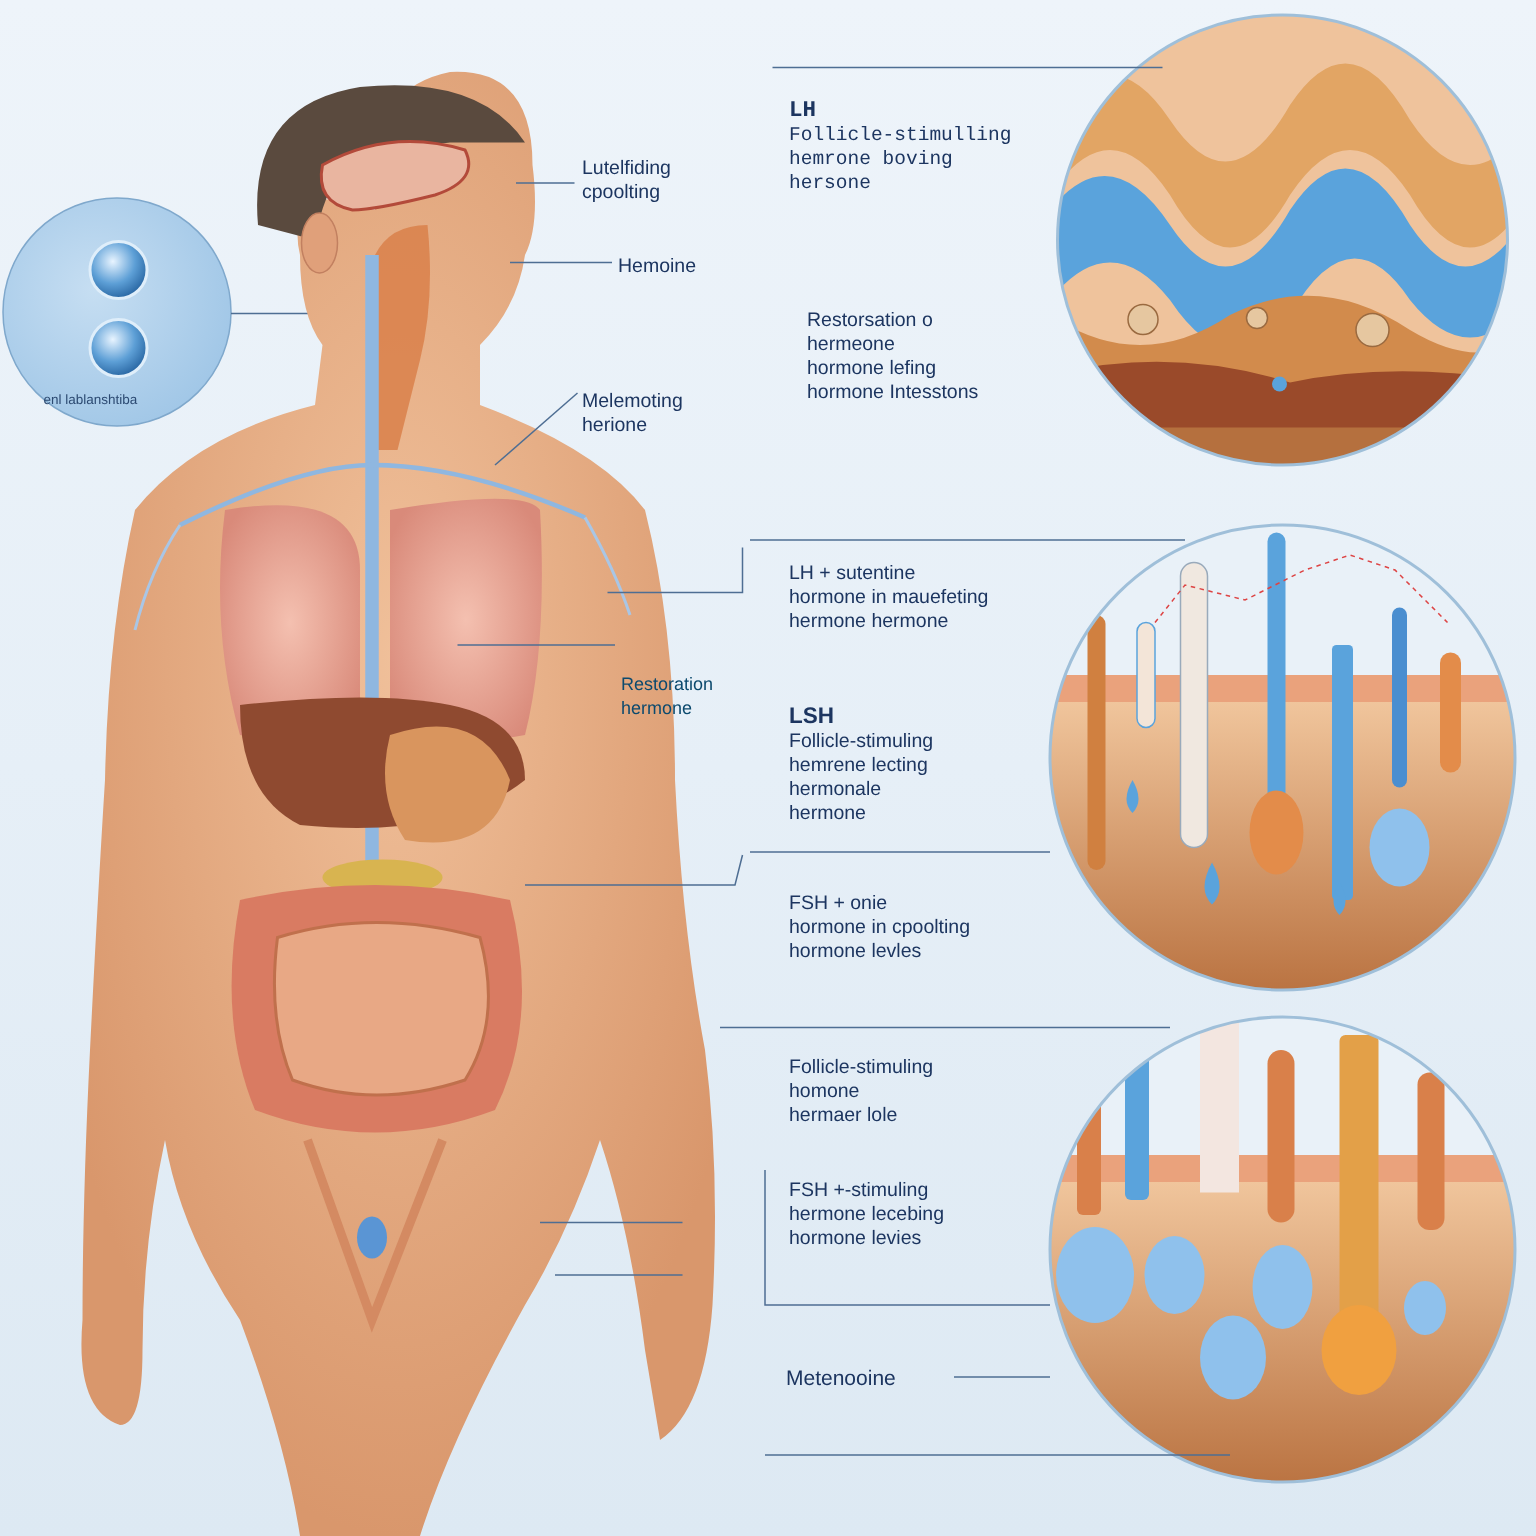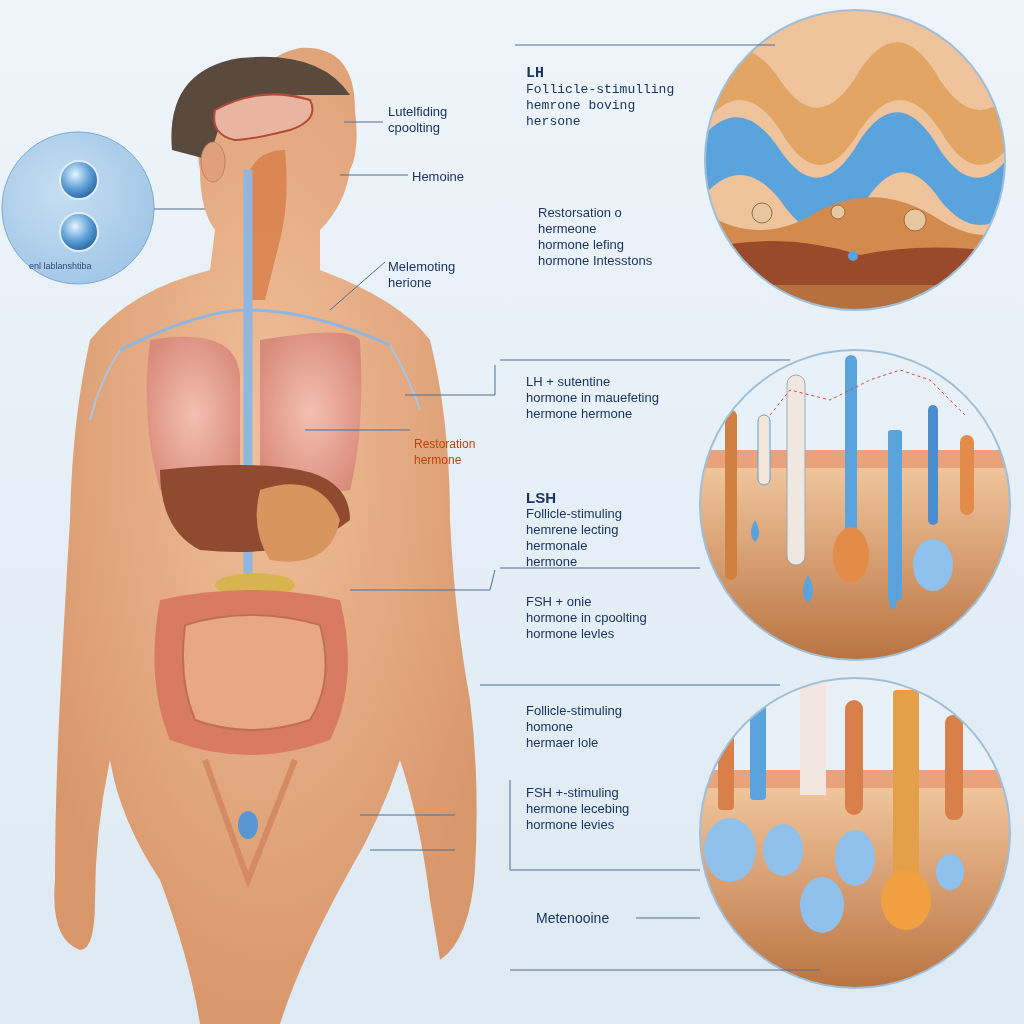--- a/index.html
+++ b/index.html
@@ -158,21 +158,21 @@
   <span class="line">Lutelfiding</span>
   <span class="line">cpoolting</span>
 </div>
 <div class="label" style="left:412px;top:169px;">
   <span class="line">Hemoine</span>
 </div>
 <div class="label" style="left:388px;top:259px;">
   <span class="line">Melemoting</span>
   <span class="line">herione</span>
 </div>
-<div class="label" style="left:414px;top:436px;font-size:12px;color:#c2410c;">
+<div class="label" style="left:414px;top:448px;font-size:12px;color:#0c4a6e;">
   <span class="line">Restoration</span>
   <span class="line">hermone</span>
 </div>
 
 <div class="label head" style="left:526px;top:66px;font-family:Liberation Mono, monospace;">
   <span class="line">LH</span>
   <span class="line">Follicle-stimulling</span>
   <span class="line">hemrone boving</span>
   <span class="line">hersone</span>
 </div>
@@ -180,21 +180,21 @@
   <span class="line">Restorsation o</span>
   <span class="line">hermeone</span>
   <span class="line">hormone lefing</span>
   <span class="line">hormone Intesstons</span>
 </div>
 <div class="label" style="left:526px;top:374px;">
   <span class="line">LH + sutentine</span>
   <span class="line">hormone in mauefeting</span>
   <span class="line">hermone hermone</span>
 </div>
-<div class="label head" style="left:526px;top:470px;margin-top:20px;">
+<div class="label head" style="left:526px;top:470px;">
   <span class="line">LSH</span>
   <span class="line">Follicle-stimuling</span>
   <span class="line">hemrene lecting</span>
   <span class="line">hermonale</span>
   <span class="line">hermone</span>
 </div>
 <div class="label" style="left:526px;top:594px;">
   <span class="line">FSH + onie</span>
   <span class="line">hormone in cpoolting</span>
   <span class="line">hormone levles</span>
@@ -202,19 +202,19 @@
 <div class="label" style="left:526px;top:703px;">
   <span class="line">Follicle-stimuling</span>
   <span class="line">homone</span>
   <span class="line">hermaer lole</span>
 </div>
 <div class="label" style="left:526px;top:785px;">
   <span class="line">FSH +-stimuling</span>
   <span class="line">hermone lecebing</span>
   <span class="line">hormone levies</span>
 </div>
-<div class="label big" style="left:524px;top:910px;margin-left:12px;">
+<div class="label big" style="left:524px;top:910px;">
   <span class="line">Metenooine</span>
 </div>
 
 <div class="abs" style="left:705px;top:10px;width:300px;height:300px;border-radius:50%;"></div>
 <div class="abs" style="left:700px;top:350px;width:310px;height:310px;border-radius:50%;"></div>
 <div class="abs" style="left:700px;top:678px;width:310px;height:310px;border-radius:50%;"></div>
 
 </body></html>

